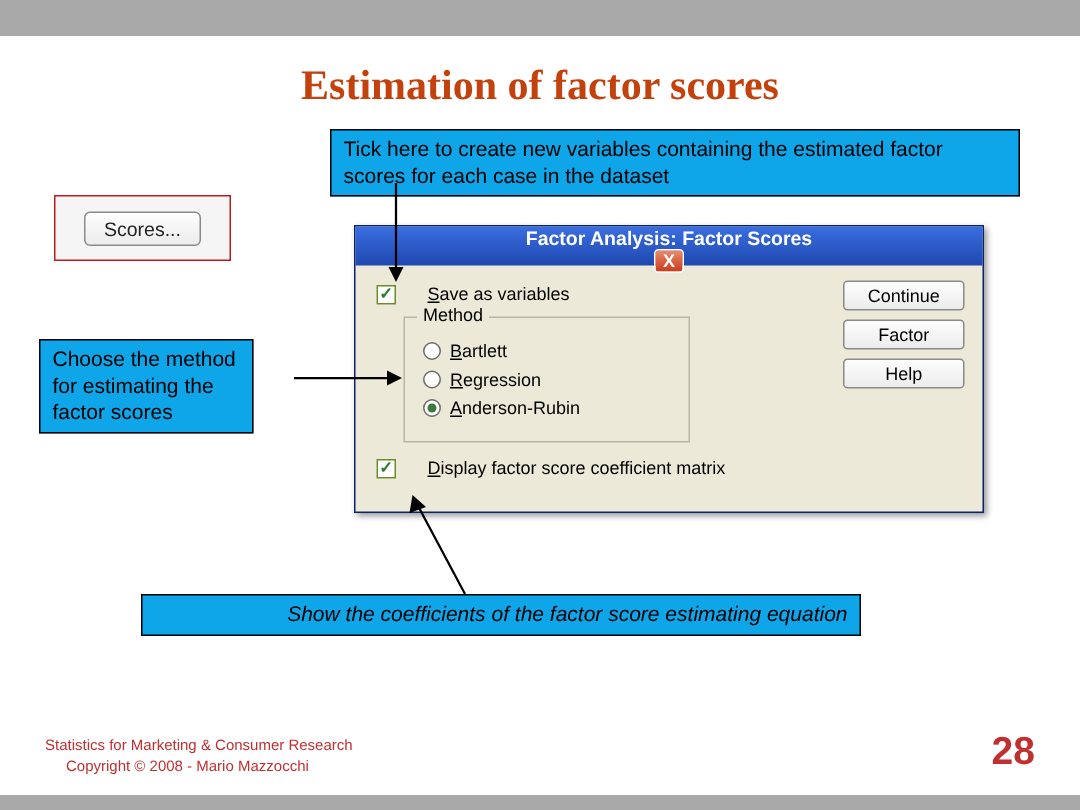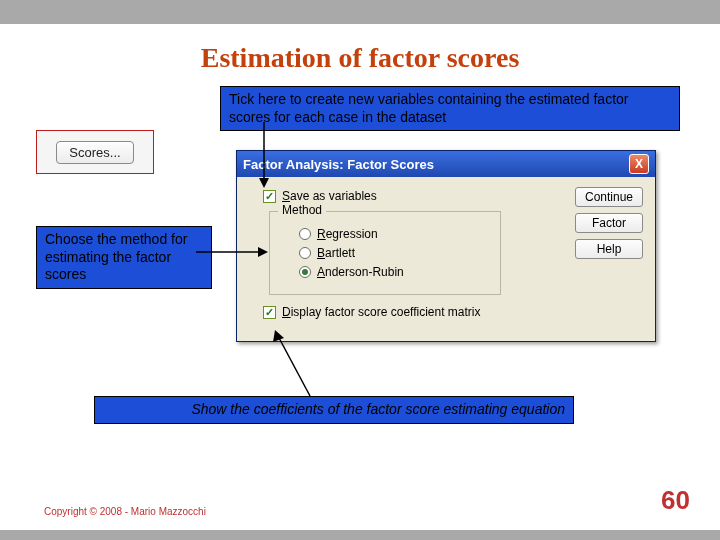--- a/index.html
+++ b/index.html
@@ -1,40 +1,40 @@
 <!DOCTYPE html>
 <html><head>
 <meta charset="utf-8">
 <style>
   * { box-sizing: border-box; margin: 0; padding: 0; }
   body { width: 720px; height: 540px; font-family: Arial, sans-serif; background: #fff; position: relative; overflow: hidden; }
   .topbar { width: 720px; height: 24px; background: #a9a9a9; }
   .title { text-align: center; font-size: 28px; font-weight: bold; color: #c2410c; margin-top: 18px; font-family: Georgia, 'Times New Roman', serif; }
-  .callout { position: absolute; background: #1d4ed8; border: 1px solid #000; padding: 4px 8px; font-size: 14px; line-height: 1.25; color: #000; }
+  .callout { position: absolute; background: #0ea5e9; border: 1px solid #000; padding: 4px 8px; font-size: 14px; line-height: 1.25; color: #000; }
   .callout-top { left: 220px; top: 86px; width: 460px; }
-  .callout-left { left: 36px; top: 226px; width: 176px; }
+  .callout-left { left: 26px; top: 226px; width: 143px; }
   .callout-bottom { left: 94px; top: 396px; width: 480px; font-style: italic; text-align: right; }
   .scores-btn-wrap { position: absolute; left: 36px; top: 130px; width: 118px; height: 44px; background: #f5f5f5; border: 1px solid #b91c1c; display: flex; align-items: center; justify-content: center; }
   .xp-btn { background: linear-gradient(#fdfdfd,#ececec); border: 1px solid #8a8a8a; border-radius: 4px; padding: 3px 12px; font-size: 13px; font-family: Tahoma, sans-serif; color: #222; box-shadow: 0 1px 0 #fff inset; }
   .dialog { position: absolute; left: 236px; top: 150px; width: 420px; background: #ece9d8; border: 1px solid #0a246a; box-shadow: 2px 2px 4px rgba(0,0,0,.4); font-family: Tahoma, sans-serif; font-size: 12px; }
-  .dlg-title { height: 26px; background: linear-gradient(#3a6ee0,#1f48b0); color: #fff; display: flex; align-items: center; padding: 0 6px; font-weight: bold; font-size: 13px; }
+  .dlg-title { height: 26px; background: linear-gradient(#3a6ee0,#1f48b0); color: #fff; display: flex; align-items: center; padding: 0 6px; font-weight: bold; font-size: 13px; flex-direction: column; }
   .dlg-title-text { flex: 1; }
   .close-x { width: 20px; height: 20px; background: linear-gradient(#e98b6b,#cb3a1f); border: 1px solid #fff; border-radius: 3px; display: flex; align-items: center; justify-content: center; color: #fff; font-weight: bold; font-size: 12px; }
   .dlg-body { padding: 12px 10px 14px 14px; position: relative; }
-  .chk-row { display: flex; align-items: flex-end; gap: 6px; margin-bottom: 8px; margin-left: 12px; }
+  .chk-row { display: flex; align-items: flex-end; gap: 21px; margin-bottom: 8px; }
   .chk { width: 13px; height: 13px; background: #fff; border: 1px solid #6b8e23; display: flex; align-items: center; justify-content: center; font-size: 11px; color: #2b7a2b; font-weight: bold; line-height: 1; }
   .chk.checked::after { content: "✓"; }
   .lbl-u { text-decoration: underline; }
-  .group { border: 1px solid #b9b6a5; padding: 10px 12px 10px 29px; position: relative; width: 232px; margin-left: 18px; margin-bottom: 10px; }
+  .group { border: 1px solid #b9b6a5; padding: 10px 12px 10px 12px; position: relative; width: 191px; margin-left: 18px; margin-bottom: 10px; }
   .group-title { position: absolute; top: -9px; left: 8px; background: #ece9d8; padding: 0 4px; font-size: 12px; }
   .radio-row { display: flex; align-items: center; gap: 6px; margin: 5px 0; }
   .radio { width: 12px; height: 12px; border: 1px solid #6b6b6b; border-radius: 50%; background: #fff; display: flex; align-items: center; justify-content: center; }
   .radio.sel::after { content: ""; width: 6px; height: 6px; border-radius: 50%; background: #3a7a3a; }
   .btn-col { position: absolute; right: 12px; top: 10px; display: flex; flex-direction: column; gap: 6px; }
-  .dlg-btn { width: 68px; text-align: center; background: linear-gradient(#fdfdfd,#ececec); border: 1px solid #8a8a8a; border-radius: 3px; padding: 2px 0; font-size: 12px; }
+  .dlg-btn { width: 81px; text-align: center; background: linear-gradient(#fdfdfd,#ececec); border: 1px solid #8a8a8a; border-radius: 3px; padding: 2px 0; font-size: 12px; }
   svg.arrow { position: absolute; pointer-events: none; }
   .footer { position: absolute; left: 0; bottom: 0; width: 720px; height: 72px; }
   .footer-text { position: absolute; left: 30px; bottom: 22px; font-size: 10px; color: #c03030; line-height: 1.35; }
   .footer-text .l1 { display: block; }
   .footer-text .l2 { display: block; padding-left: 14px; }
   .page-num { position: absolute; right: 30px; bottom: 24px; font-size: 26px; font-weight: bold; color: #c03030; }
   .botbar { position: absolute; left: 0; bottom: 0; width: 720px; height: 10px; background: #a9a9a9; }
 </style>
 </head>
 <body>
@@ -59,25 +59,25 @@
   <div class="dlg-body">
     <div class="chk-row">
       <span class="chk checked"></span>
       <span><span class="lbl-u">S</span><span>ave as variables</span></span>
     </div>
 
     <div class="group">
       <span class="group-title">Method</span>
       <div class="radio-row">
         <span class="radio"></span>
-        <span><span class="lbl-u">R</span><span>egression</span></span>
+        <span><span class="lbl-u">B</span><span>artlett</span></span>
       </div>
       <div class="radio-row">
         <span class="radio"></span>
-        <span><span class="lbl-u">B</span><span>artlett</span></span>
+        <span><span class="lbl-u">R</span><span>egression</span></span>
       </div>
       <div class="radio-row">
         <span class="radio sel"></span>
         <span><span class="lbl-u">A</span><span>nderson-Rubin</span></span>
       </div>
     </div>
 
     <div class="chk-row">
       <span class="chk checked"></span>
       <span><span class="lbl-u">D</span><span>isplay factor score coefficient matrix</span></span>
@@ -99,17 +99,18 @@
   <line x1="0" y1="12" x2="66" y2="12" stroke="#000" stroke-width="1.5"></line>
   <polygon points="72,12 62,7 62,17" fill="#000"></polygon>
 </svg>
 <svg class="arrow" style="left:270px; top:330px;" width="50" height="70">
   <line x1="40" y1="66" x2="8" y2="6" stroke="#000" stroke-width="1.5"></line>
   <polygon points="5,0 3,12 14,8" fill="#000"></polygon>
 </svg>
 
 <div class="footer">
   <div class="footer-text">
+    <span class="l1">Statistics for Marketing &amp; Consumer Research</span>
     <span class="l2">Copyright © 2008 - Mario Mazzocchi</span>
   </div>
-  <div class="page-num">60</div>
+  <div class="page-num">28</div>
 </div>
 <div class="botbar"></div>
 
 </body></html>

